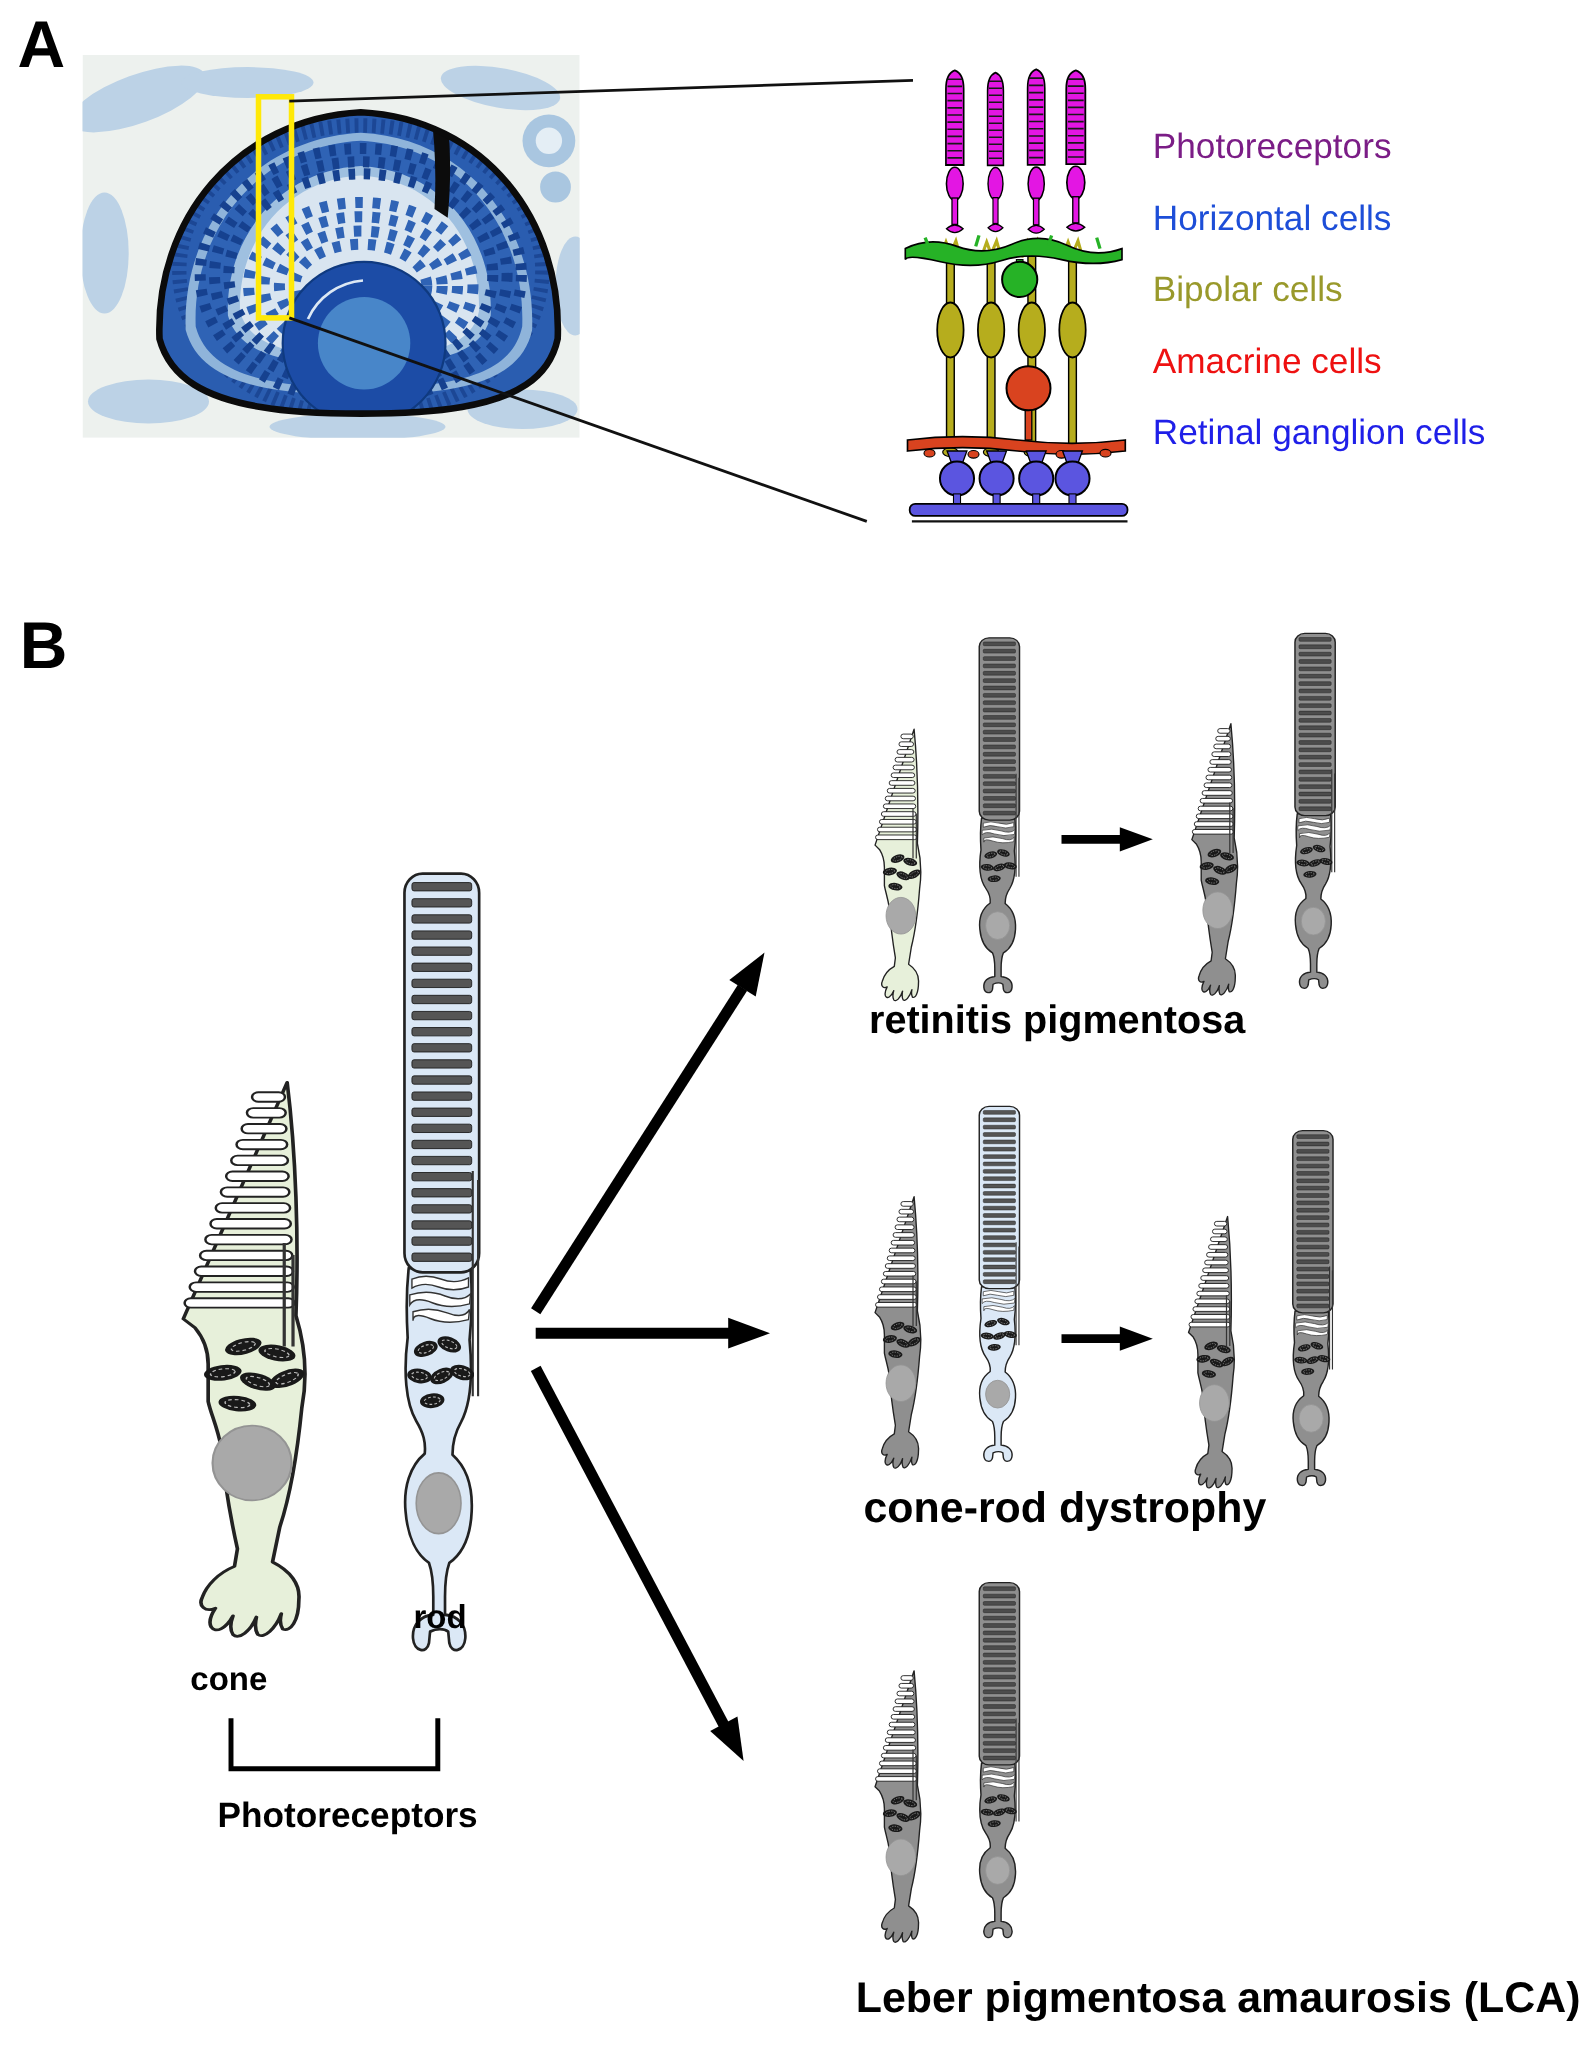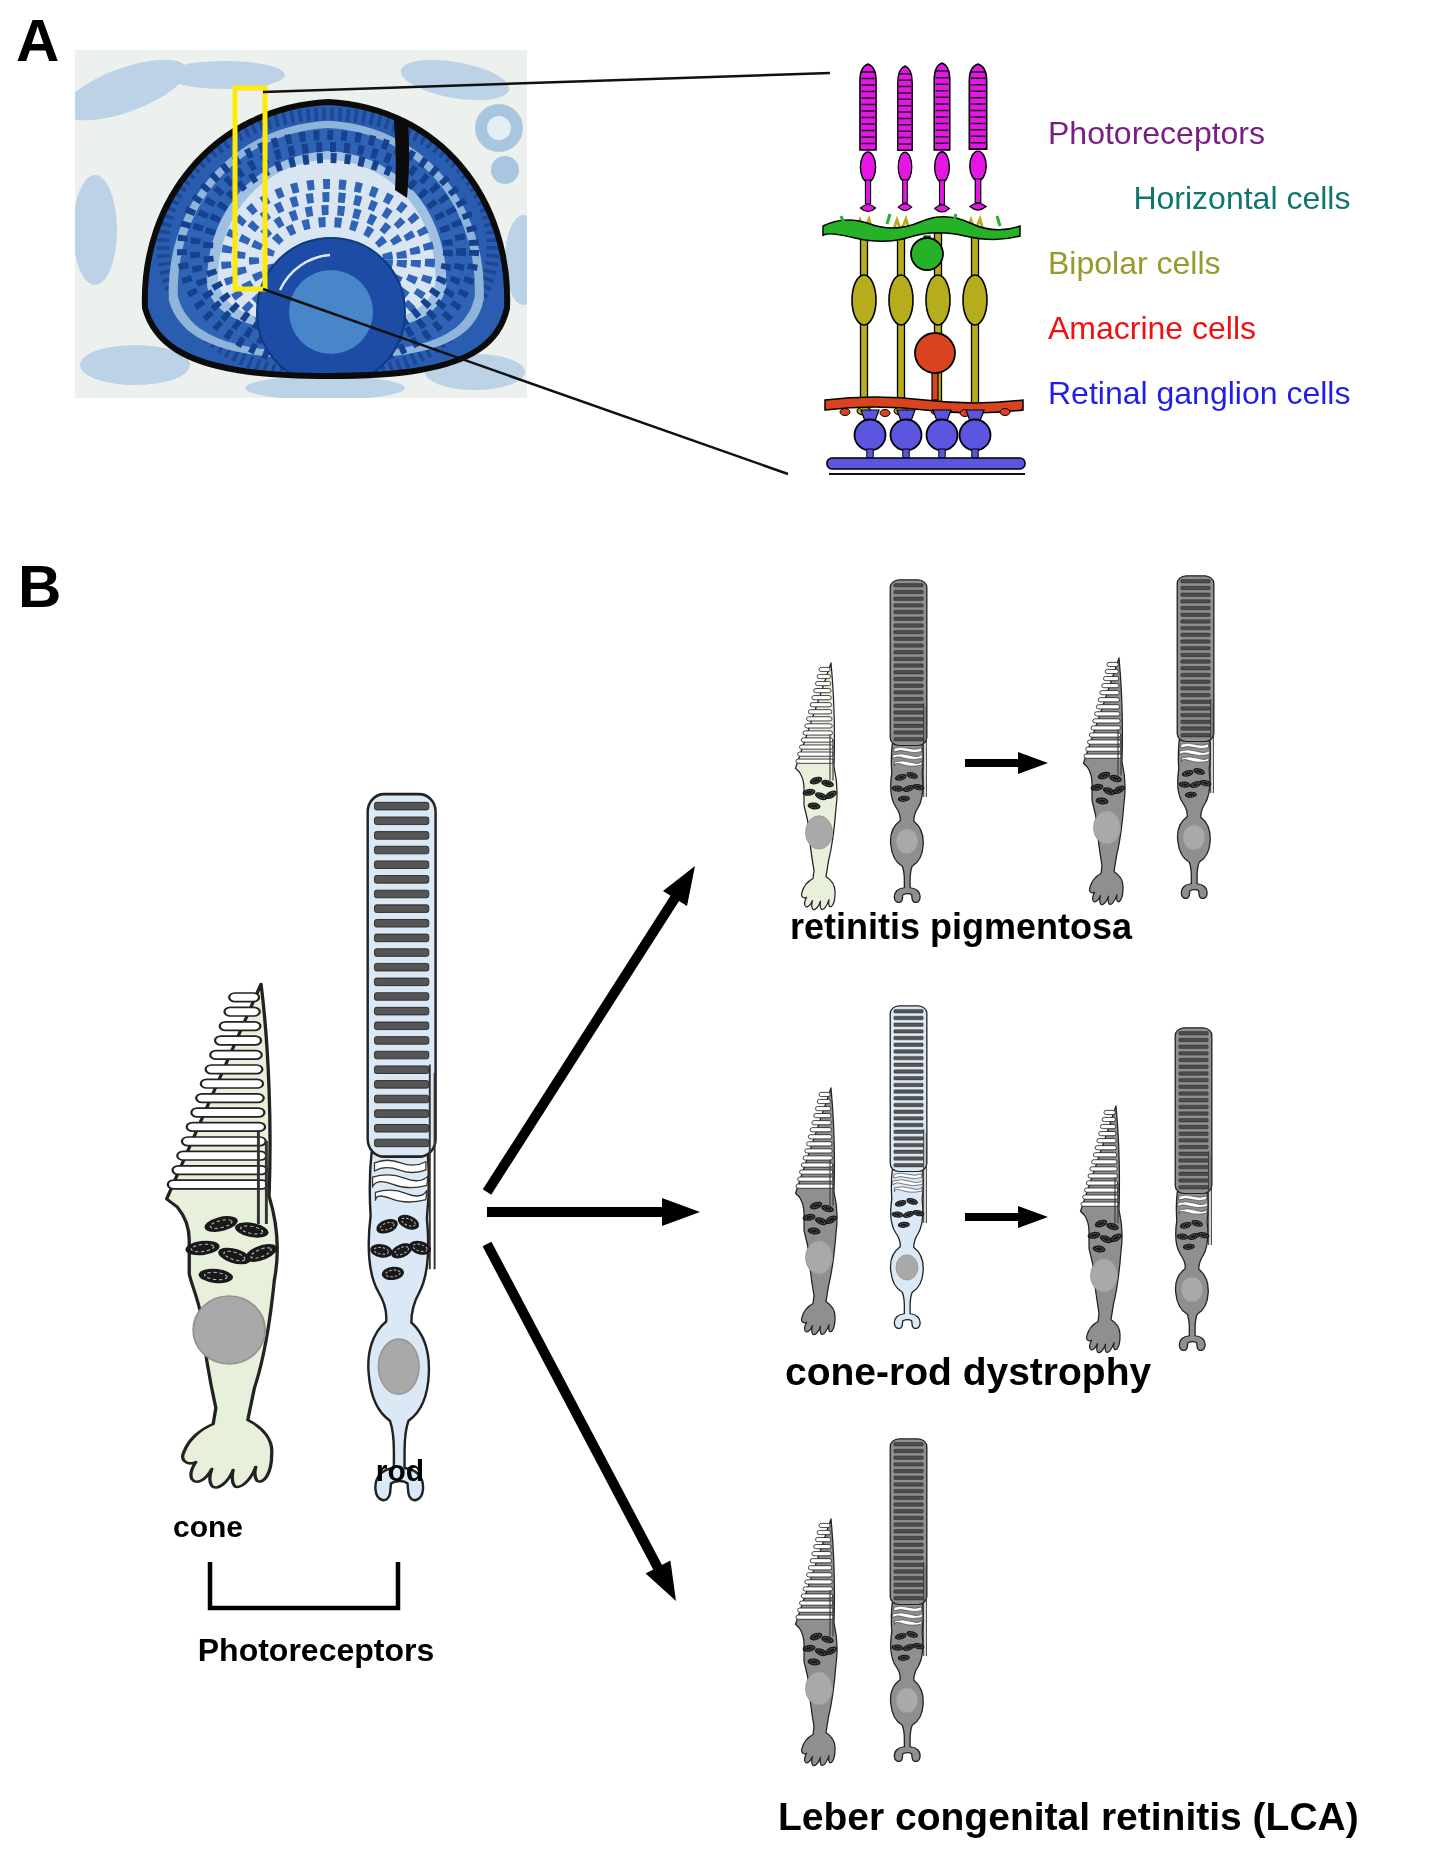--- a/index.html
+++ b/index.html
@@ -174,21 +174,21 @@
         <rect x="123.8" y="399" width="6.4" height="11" stroke-width="1"></rect>
         <rect x="156.8" y="399" width="6.4" height="11" stroke-width="1"></rect>
         <rect x="12" y="408" width="198" height="11" rx="5" stroke-width="1.6"></rect>
       </g>
       <line x1="14" y1="424" x2="210" y2="424" stroke="#111" stroke-width="2"></line>
     </g>
   </svg>
 
   <div class="legend">
     <div class="legend-item" style="color: rgb(123, 29, 134);">Photoreceptors</div>
-    <div class="legend-item" style="color: #0f766e; text-align: right;">Horizontal cells</div>
+    <div class="legend-item" style="color: #1d4ed8;">Horizontal cells</div>
     <div class="legend-item" style="color: rgb(153, 153, 43);">Bipolar cells</div>
     <div class="legend-item" style="color: rgb(238, 17, 17);">Amacrine cells</div>
     <div class="legend-item" style="color: rgb(31, 31, 232);">Retinal ganglion cells</div>
   </div>
 
   <div class="panel-letter" style="left:18px;top:552px;">B</div>
 
   <svg class="abs" style="left:0;top:460px;" width="1440" height="1404" viewBox="0 460 1440 1404">
     <defs>
 
@@ -383,15 +383,15 @@
         </g>
     </g>
   </svg>
 
   <div class="cell-label" style="left:158px;top:1510px;width:100px;">cone</div>
   <div class="cell-label" style="left:350px;top:1454px;width:100px;">rod</div>
   <div class="group-label" style="left:166px;top:1632px;width:300px;">Photoreceptors</div>
 
   <div class="disease-label" style="left:790px;top:906px;width:300px;font-size:36px;">retinitis pigmentosa</div>
   <div class="disease-label" style="left:785px;top:1350px;width:300px;">cone-rod dystrophy</div>
-  <div class="disease-label" style="left:778px;top:1795px;width:510px;">Leber congenital retinitis (LCA)</div>
+  <div class="disease-label" style="left:778px;top:1795px;width:510px;">Leber pigmentosa amaurosis (LCA)</div>
 
 </div>
 
 </body></html>

